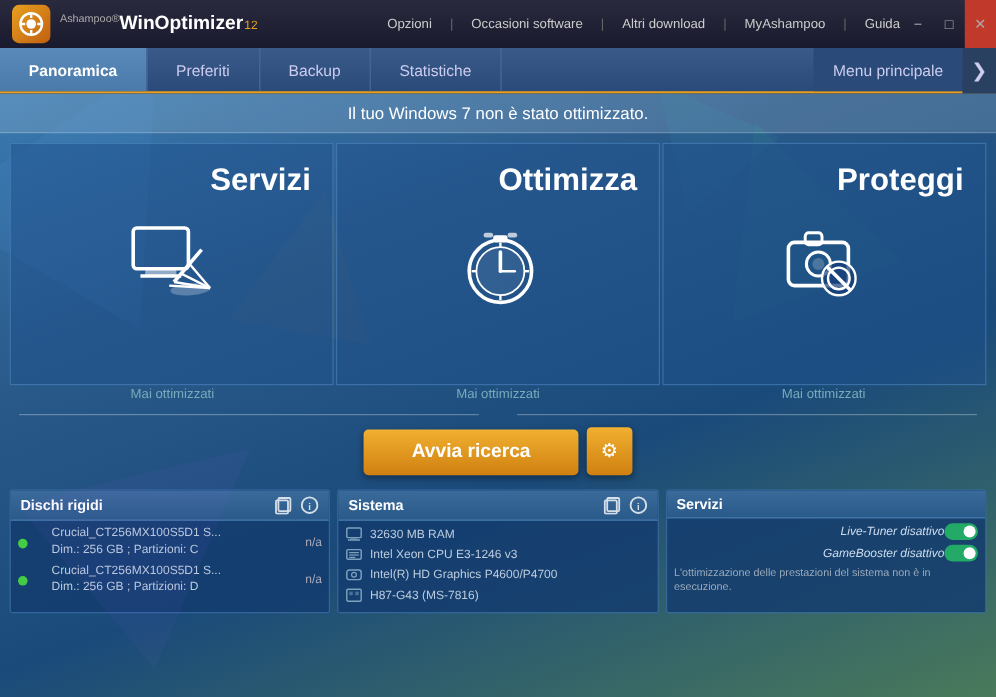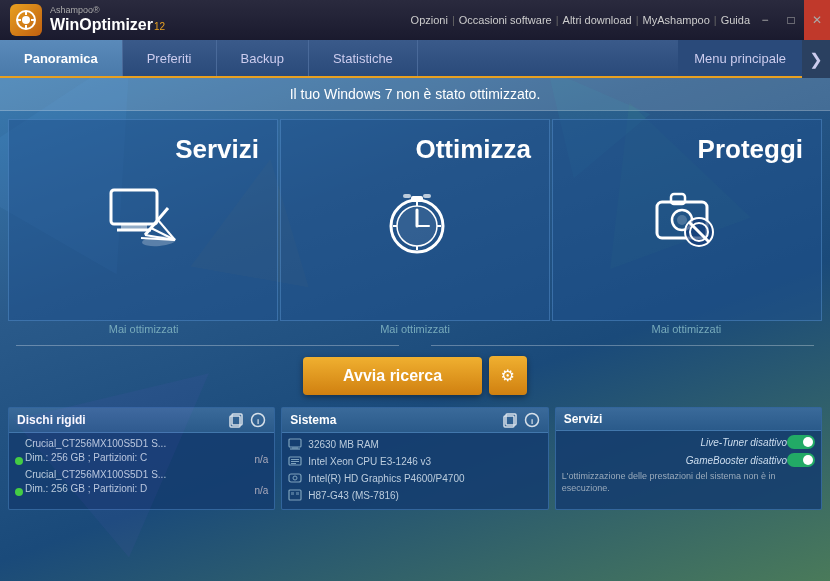--- a/index.html
+++ b/index.html
@@ -20,30 +20,30 @@
       gap: 8px;
     }
     #logo-icon {
       width: 32px; height: 32px;
       background: linear-gradient(135deg, #e8a020, #c06010);
       border-radius: 6px;
       display: flex; align-items: center; justify-content: center;
       font-size: 14px; color: white; font-weight: bold;
     }
     #app-name {
-      display: flex; flex-direction: column; line-height: 1.1;
+      display: flex; flex-direction: row; line-height: 1.1;
     }
     #brand-name { color: #aaa; font-size: 9px; }
     #product-name { color: white; font-size: 16px; font-weight: bold; }
     #version-badge {
       color: #e8a020; font-size: 10px; vertical-align: super; margin-left: 1px;
     }
     #menu-bar {
       position: absolute; right: 80px; top: 0; height: 40px;
-      display: flex; align-items: center; gap: 4px;
+      display: flex; align-items: center; gap: 15px;
       font-size: 11px; color: #ccc;
     }
     #menu-bar span { cursor: pointer; }
     #window-controls {
       position: absolute; right: 0; top: 0; height: 40px;
       display: flex; align-items: center;
     }
     .win-btn {
       width: 26px; height: 40px;
       display: flex; align-items: center; justify-content: center;
@@ -172,21 +172,21 @@
     .panel-header {
       background: linear-gradient(to bottom, #3a6a9a, #2a5a8a);
       padding: 4px 8px;
       display: flex; align-items: center; justify-content: space-between;
       font-size: 12px; font-weight: bold; color: white;
       border-bottom: 1px solid rgba(80,140,200,0.4);
     }
     .panel-header-icons { display: flex; gap: 6px; }
     .ph-icon { width: 16px; height: 16px; cursor: pointer; opacity: 0.8; }
     .panel-body { padding: 4px 6px; }
-    .disk-item { display: flex; align-items: flex-end; margin-bottom: 3px; gap: 2px; }
+    .disk-item { display: flex; align-items: center; margin-bottom: 3px; gap: 20px; }
     .disk-dot { width: 8px; height: 8px; border-radius: 50%; background: #4c4; margin-top: 2px; flex-shrink: 0; }
     .disk-info { flex: 1; font-size: 10px; color: #bcd; line-height: 1.4; }
     .disk-na { color: #aab; font-size: 10px; margin-top: 1px; }
 
     .sys-item { display: flex; align-items: center; gap: 6px; margin-bottom: 3px; font-size: 10px; color: #bcd; }
     .sys-icon { width: 14px; height: 14px; opacity: 0.7; }
 
     .svc-item { display: flex; align-items: center; justify-content: flex-end; margin-bottom: 4px; font-style: italic; }
     .svc-label { font-size: 10px; color: #cde; }
     .toggle-on {

